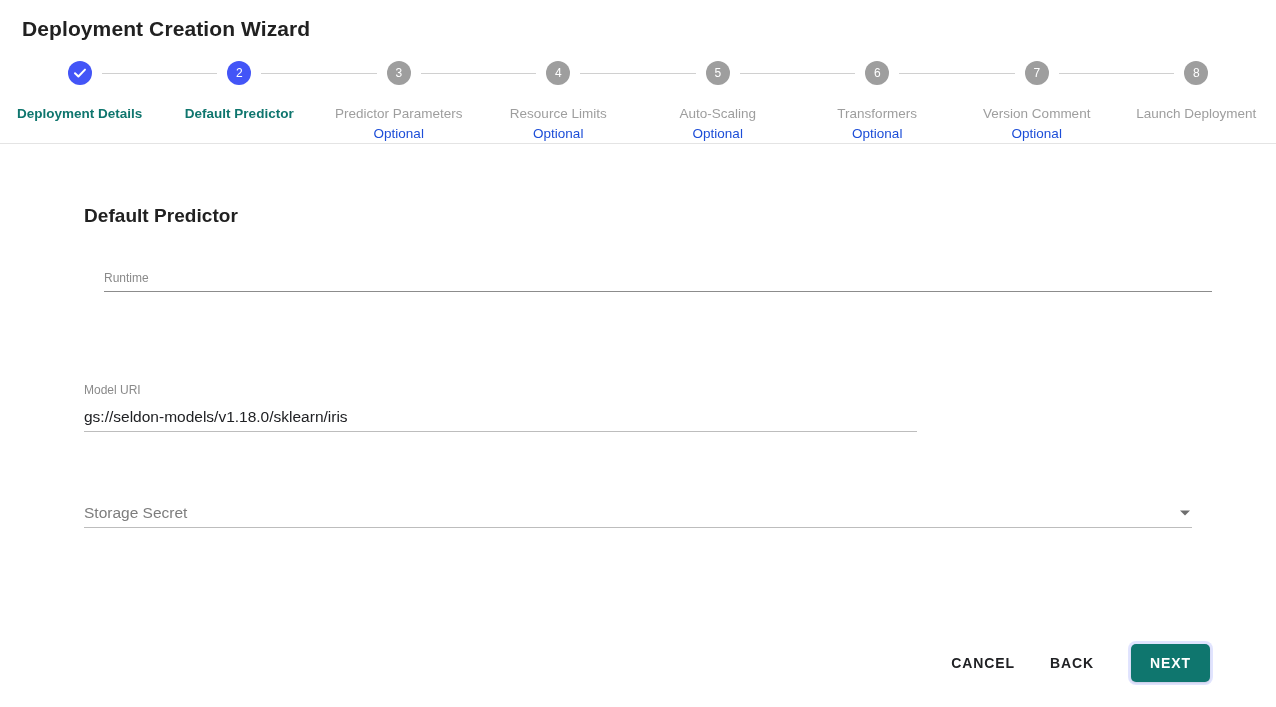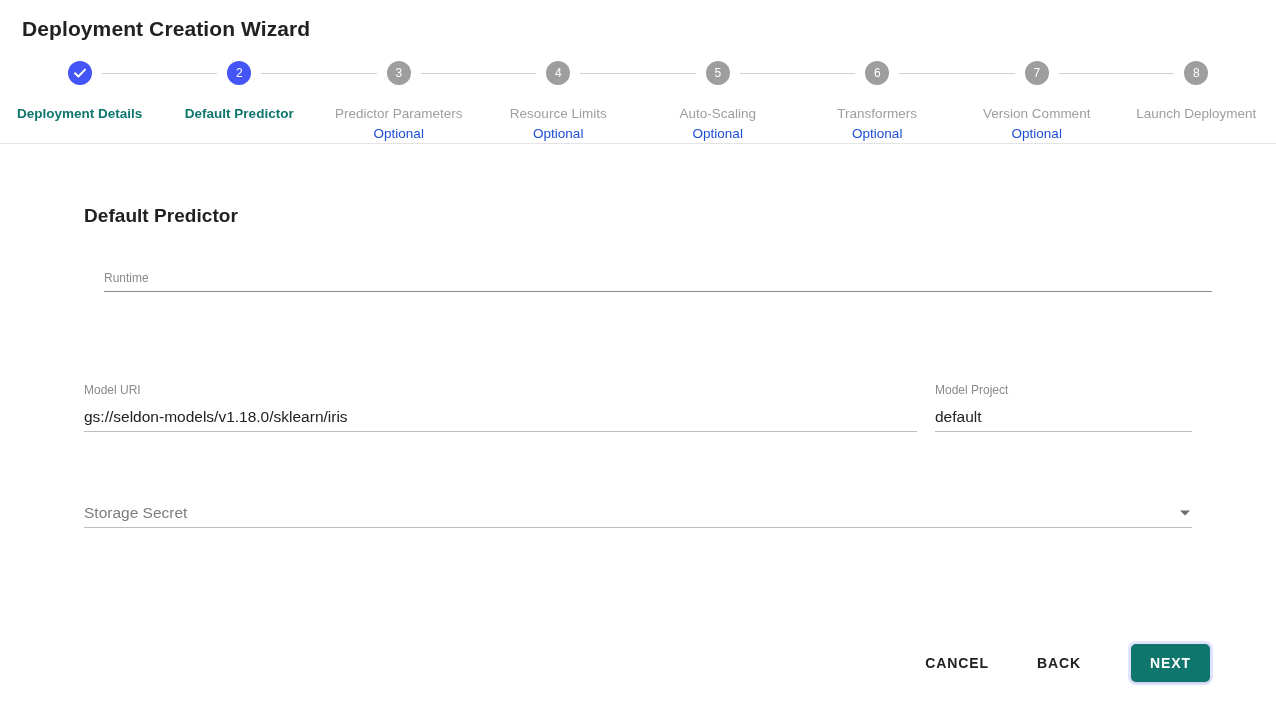--- a/index.html
+++ b/index.html
@@ -220,21 +220,21 @@
     border-top: 5px solid #6e6e6e;
   }
 
   
   .footer {
     position: absolute;
     right: 66px;
     top: 644px;
     display: flex;
     align-items: center;
-    gap: 16px;
+    gap: 3px;
   }
 
   .text-button {
     background: none;
     border: none;
     font-family: "Liberation Sans", sans-serif;
     font-size: 14px;
     font-weight: bold;
     letter-spacing: 0.9px;
     color: #202124;
@@ -351,27 +351,20 @@
     </div>
 
     <div class="field" id="field-model-uri">
       <div class="field-label">Model URI</div>
       <div class="field-value-row">
         <span class="field-value">gs://seldon-models/v1.18.0/sklearn/iris</span>
       </div>
       <div class="underline"></div>
     </div>
 
-    <div class="field" id="field-model-project">
-      <div class="field-label">Model Project</div>
-      <div class="field-value-row">
-        <span class="field-value">default</span>
-      </div>
-      <div class="underline"></div>
-    </div>
 
     <div class="field" id="field-storage-secret">
       <div class="field-value-row">
         <span class="field-placeholder">Storage Secret</span>
         <span class="select-arrow"></span>
       </div>
       <div class="underline"></div>
     </div>
 
   </div>

